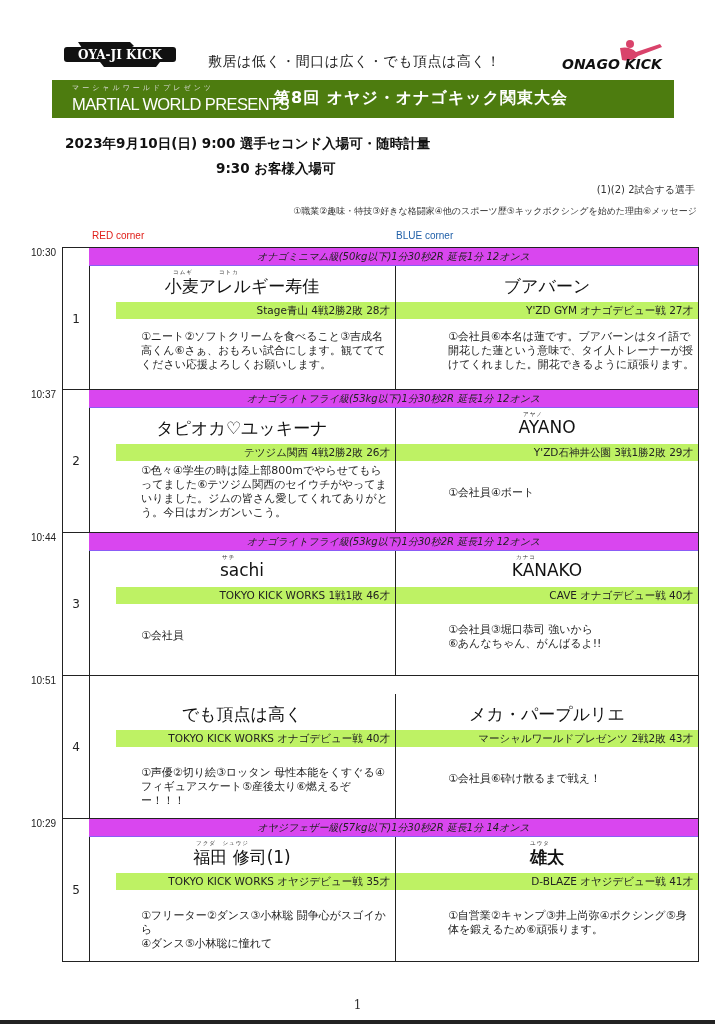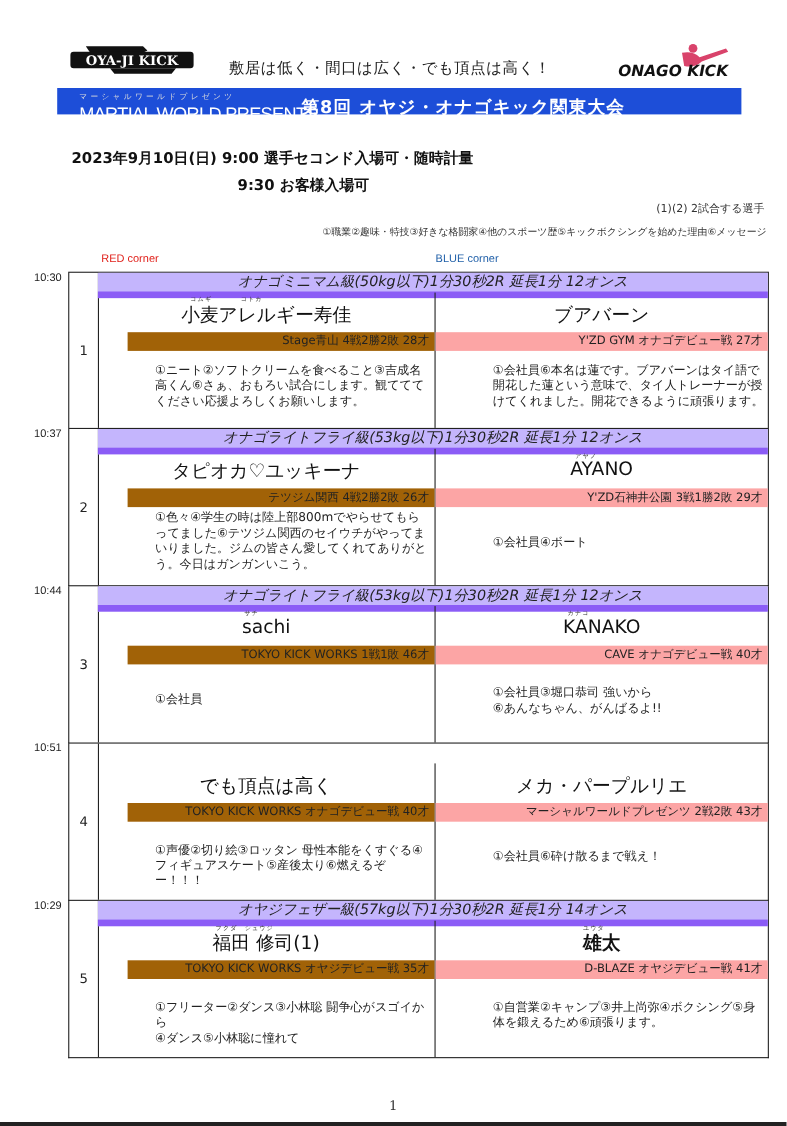--- a/index.html
+++ b/index.html
@@ -3,49 +3,49 @@
 <meta charset="utf-8">
 <style>
   html,body{margin:0;padding:0;}
   body{width:715px;height:1024px;background:#fff;position:relative;overflow:hidden;
        font-family:"DejaVu Sans","Liberation Sans",sans-serif;color:#111;}
   .abs{position:absolute;}
   
   .logo-oyaji{left:60px;top:40px;width:118px;height:28px;}
   .tagline{left:208px;top:53px;font-size:14px;letter-spacing:0.5px;color:#222;white-space:nowrap;}
   .logo-onago{left:560px;top:38px;width:135px;height:34px;}
-  .banner{left:52px;top:80px;width:622px;height:24px;background:#1d4ed8;color:#fff;}
+  .banner{left:52px;top:80px;width:622px;height:38px;background:#4d7c0f;color:#fff;}
   .banner .ruby{position:absolute;left:20px;top:3px;font-size:7px;letter-spacing:3px;color:#ddd;white-space:nowrap;}
   .banner .mwp{position:absolute;left:20px;top:15px;font-family:"Liberation Sans",sans-serif;font-size:16.5px;letter-spacing:-0.6px;white-space:nowrap;}
   .banner .event{position:absolute;left:222px;top:8px;font-size:16px;font-weight:bold;letter-spacing:1px;white-space:nowrap;}
   .date-line{left:65px;top:135px;font-size:13.5px;font-weight:bold;white-space:nowrap;}
   .date-line2{left:216px;top:160px;font-size:13.5px;font-weight:bold;white-space:nowrap;}
   .note1{right:20px;top:183px;font-size:10px;color:#333;white-space:nowrap;}
   .note2{right:18px;top:205px;font-size:9px;color:#333;white-space:nowrap;}
   .corner-red{left:92px;top:230px;font-family:"Liberation Sans",sans-serif;font-size:10px;color:#e0201a;white-space:nowrap;}
   .corner-blue{left:396px;top:230px;font-family:"Liberation Sans",sans-serif;font-size:10px;color:#1f5fa8;white-space:nowrap;}
 
   
   .bouts{position:absolute;left:62px;top:247px;width:637px;}
   .bout{position:relative;height:143px;border-left:1px solid #222;border-right:1px solid #222;border-bottom:1px solid #222;box-sizing:border-box;}
   .bout:first-child{border-top:1px solid #222;}
   .time{position:absolute;left:-32px;top:-1px;font-family:"Liberation Sans",sans-serif;font-size:10px;color:#222;}
   .num-col{position:absolute;left:0;top:0;width:26px;height:100%;border-right:1px solid #222;}
   .num{position:absolute;left:0;width:26px;top:64px;text-align:center;font-size:12px;color:#222;}
-  .weight{position:absolute;left:26px;right:0;top:0;height:17px;background:#c4b5fd;border-bottom:6px solid #8b5cf6;
-          font-size:13px;font-style:italic;text-align:center;line-height:17px;color:#222;white-space:nowrap;}
+  .weight{position:absolute;left:26px;right:0;top:0;height:17px;background:#d946ef;border-bottom:1px solid #8b5cf6;
+          font-size:10px;font-style:italic;text-align:center;line-height:17px;color:#222;white-space:nowrap;}
   .side{position:absolute;top:18px;bottom:0;}
   .side.red{left:26px;width:306px;border-right:1px solid #222;}
   .side.blue{left:333px;right:0;}
   .furi{position:absolute;top:3px;font-size:5.5px;color:#333;letter-spacing:1px;white-space:nowrap;}
   .name{position:absolute;left:0;right:0;top:9px;text-align:center;font-size:17px;color:#111;white-space:nowrap;}
   .info{position:absolute;left:0;right:0;top:36px;height:17px;line-height:17px;text-align:right;padding-right:5px;
         font-size:10.5px;color:#222;white-space:nowrap;box-sizing:border-box;}
-  .red .info{background:#a16207;margin-left:27px;}
-  .blue .info{background:#fca5a5;}
+  .red .info{background:#bef264;margin-left:27px;}
+  .blue .info{background:#bef264;}
   .comment{position:absolute;left:4px;right:3px;font-size:11px;line-height:14px;color:#222;margin-left:48px;}
   .page-num{left:0;width:715px;top:998px;text-align:center;font-family:"DejaVu Serif",serif;font-size:12px;color:#333;}
   .bottom-bar{left:0;top:1020px;width:715px;height:4px;background:#222;}
 </style>
 </head>
 <body>
 
 <div class="abs logo-oyaji">
   <svg width="118" height="28" viewBox="0 0 118 28">
     <path d="M18 2 L70 2 L74 6 L70 8 L22 8 Z" fill="#111"></path>

